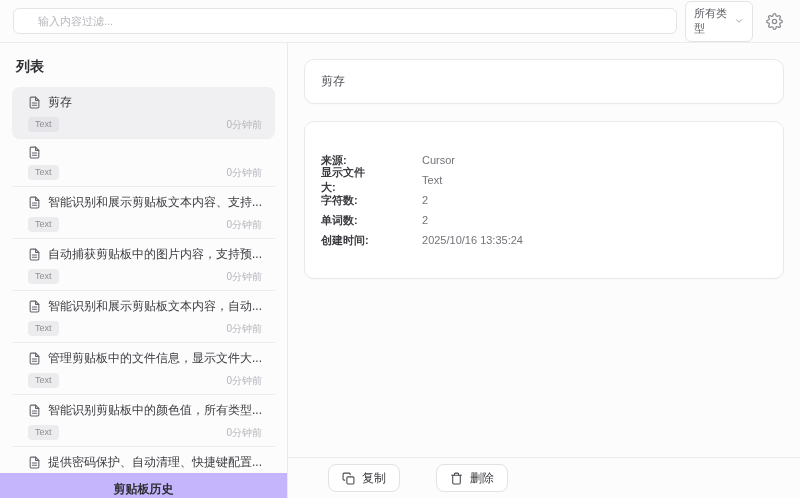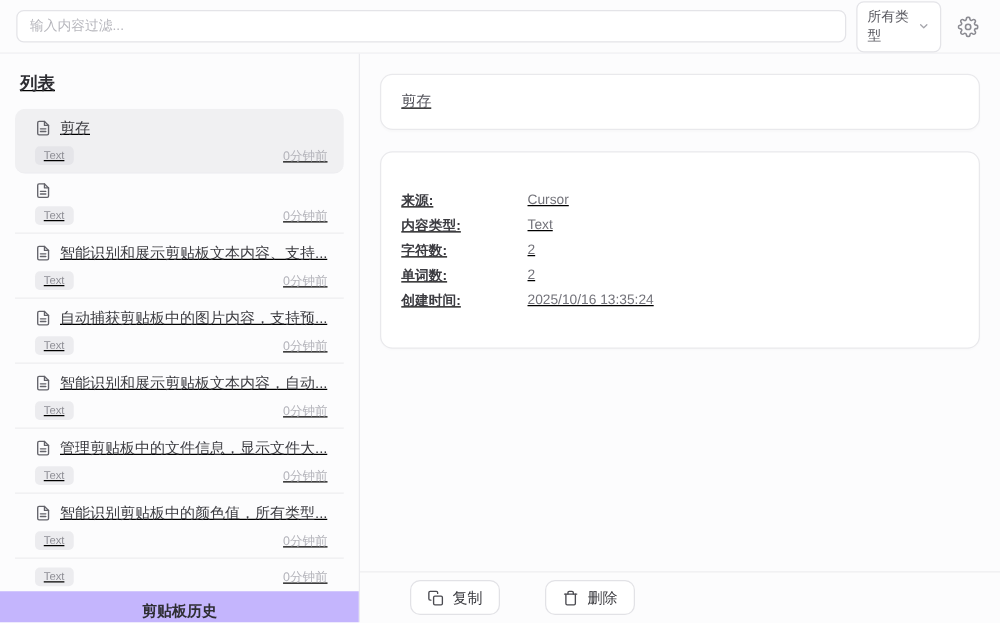--- a/index.html
+++ b/index.html
@@ -3,28 +3,28 @@
 <meta charset="utf-8">
 <style>
   * { box-sizing: border-box; margin: 0; padding: 0; }
   html, body { width: 800px; height: 498px; overflow: hidden; }
   body { font-family: "Liberation Sans", "DejaVu Sans", sans-serif; background: #fcfcfd; }
 
   .app { width: 800px; height: 498px; display: flex; flex-direction: column; background: #fcfcfd; }
 
   
   .topbar { flex: 0 0 43px; display: flex; align-items: center; gap: 8px; padding: 0 13px; border-bottom: 1px solid #ededf0; background: #fcfcfd; }
-  .filter-input { flex: 1; height: 26px; border: 1px solid #e4e4e8; border-radius: 6px; padding: 0 10px; font-size: 11px; color: #3a3a40; background: #fff; outline: none; font-family: inherit; }
+  .filter-input { flex: 1; height: 26px; border: 1px solid #e4e4e8; border-radius: 6px; padding: 0 24px; font-size: 11px; color: #3a3a40; background: #fff; outline: none; font-family: inherit; }
   .filter-input::placeholder { color: #b7b7bd; }
   .type-select { flex: 0 0 68px; height: 41px; border: 1px solid #e4e4e8; border-radius: 6px; display: flex; align-items: center; justify-content: space-between; padding: 0 8px; font-size: 11px; color: #5a5a61; background: #fff; cursor: pointer; }
   .type-select .chev { color: #a4a4aa; display: flex; }
   .gear-btn { width: 26px; height: 26px; border: none; background: transparent; color: #8b8b92; display: flex; align-items: center; justify-content: center; cursor: pointer; padding: 0; }
 
   
-  .main { flex: 1; display: flex; min-height: 0; text-decoration: underline; }
+  .main { flex: 1; display: flex; min-height: 0; }
 
   
   .sidebar { flex: 0 0 236px; border-right: 1px solid #eaeaee; display: flex; flex-direction: column; position: relative; min-height: 0; background: #fcfcfd; }
   .sidebar-title { font-size: 14px; font-weight: 600; color: #2e2e33; margin: 15px 16px 11px; }
   .list { flex: 1; overflow: hidden; padding-bottom: 26px; }
   .list-item { margin: 0 12px; padding: 7px 13px 6px 16px; border-bottom: 1px solid #ededf0; cursor: pointer; }
   .list-item.selected { background: #f0f0f2; border-radius: 8px; }
   .item-top { display: flex; align-items: center; gap: 7px; margin-bottom: 6px; }
   .doc-icon { color: #63636a; flex: 0 0 auto; display: flex; }
   .item-title { font-size: 12px; color: #3c3c41; white-space: nowrap; overflow: hidden; text-overflow: ellipsis; }
@@ -200,20 +200,31 @@
               </span>
               <span class="item-title">智能识别剪贴板中的颜色值，所有类型...</span>
             </div>
             <div class="item-meta">
               <span class="badge">Text</span>
               <span class="time">0分钟前</span>
             </div>
           </div>
 
           <div class="list-item">
+            <div class="item-top">
+              <span class="doc-icon">
+                <svg width="13" height="13" viewBox="0 0 24 24" fill="none" stroke="currentColor" stroke-width="2" stroke-linecap="round" stroke-linejoin="round">
+                  <path d="M14 2H6a2 2 0 0 0-2 2v16a2 2 0 0 0 2 2h12a2 2 0 0 0 2-2V8z"></path>
+                  <polyline points="14 2 14 8 20 8"></polyline>
+                  <line x1="8" y1="13" x2="16" y2="13"></line>
+                  <line x1="8" y1="17" x2="16" y2="17"></line>
+                </svg>
+              </span>
+              <span class="item-title">提供密码保护、自动清理、快捷键配置...</span>
+            </div>
             <div class="item-meta">
               <span class="badge">Text</span>
               <span class="time">0分钟前</span>
             </div>
           </div>
         </div>
 
       <div class="sidebar-footer">
         <span>剪贴板历史</span>
       </div>
@@ -225,21 +236,21 @@
       </div>
 
       <div class="card meta-card">
 
           <div class="meta-row">
             <span class="meta-label">来源:</span>
             <span class="meta-value">Cursor</span>
           </div>
 
           <div class="meta-row">
-            <span class="meta-label">内容类型:</span>
+            <span class="meta-label">显示文件大:</span>
             <span class="meta-value">Text</span>
           </div>
 
           <div class="meta-row">
             <span class="meta-label">字符数:</span>
             <span class="meta-value">2</span>
           </div>
 
           <div class="meta-row">
             <span class="meta-label">单词数:</span>

